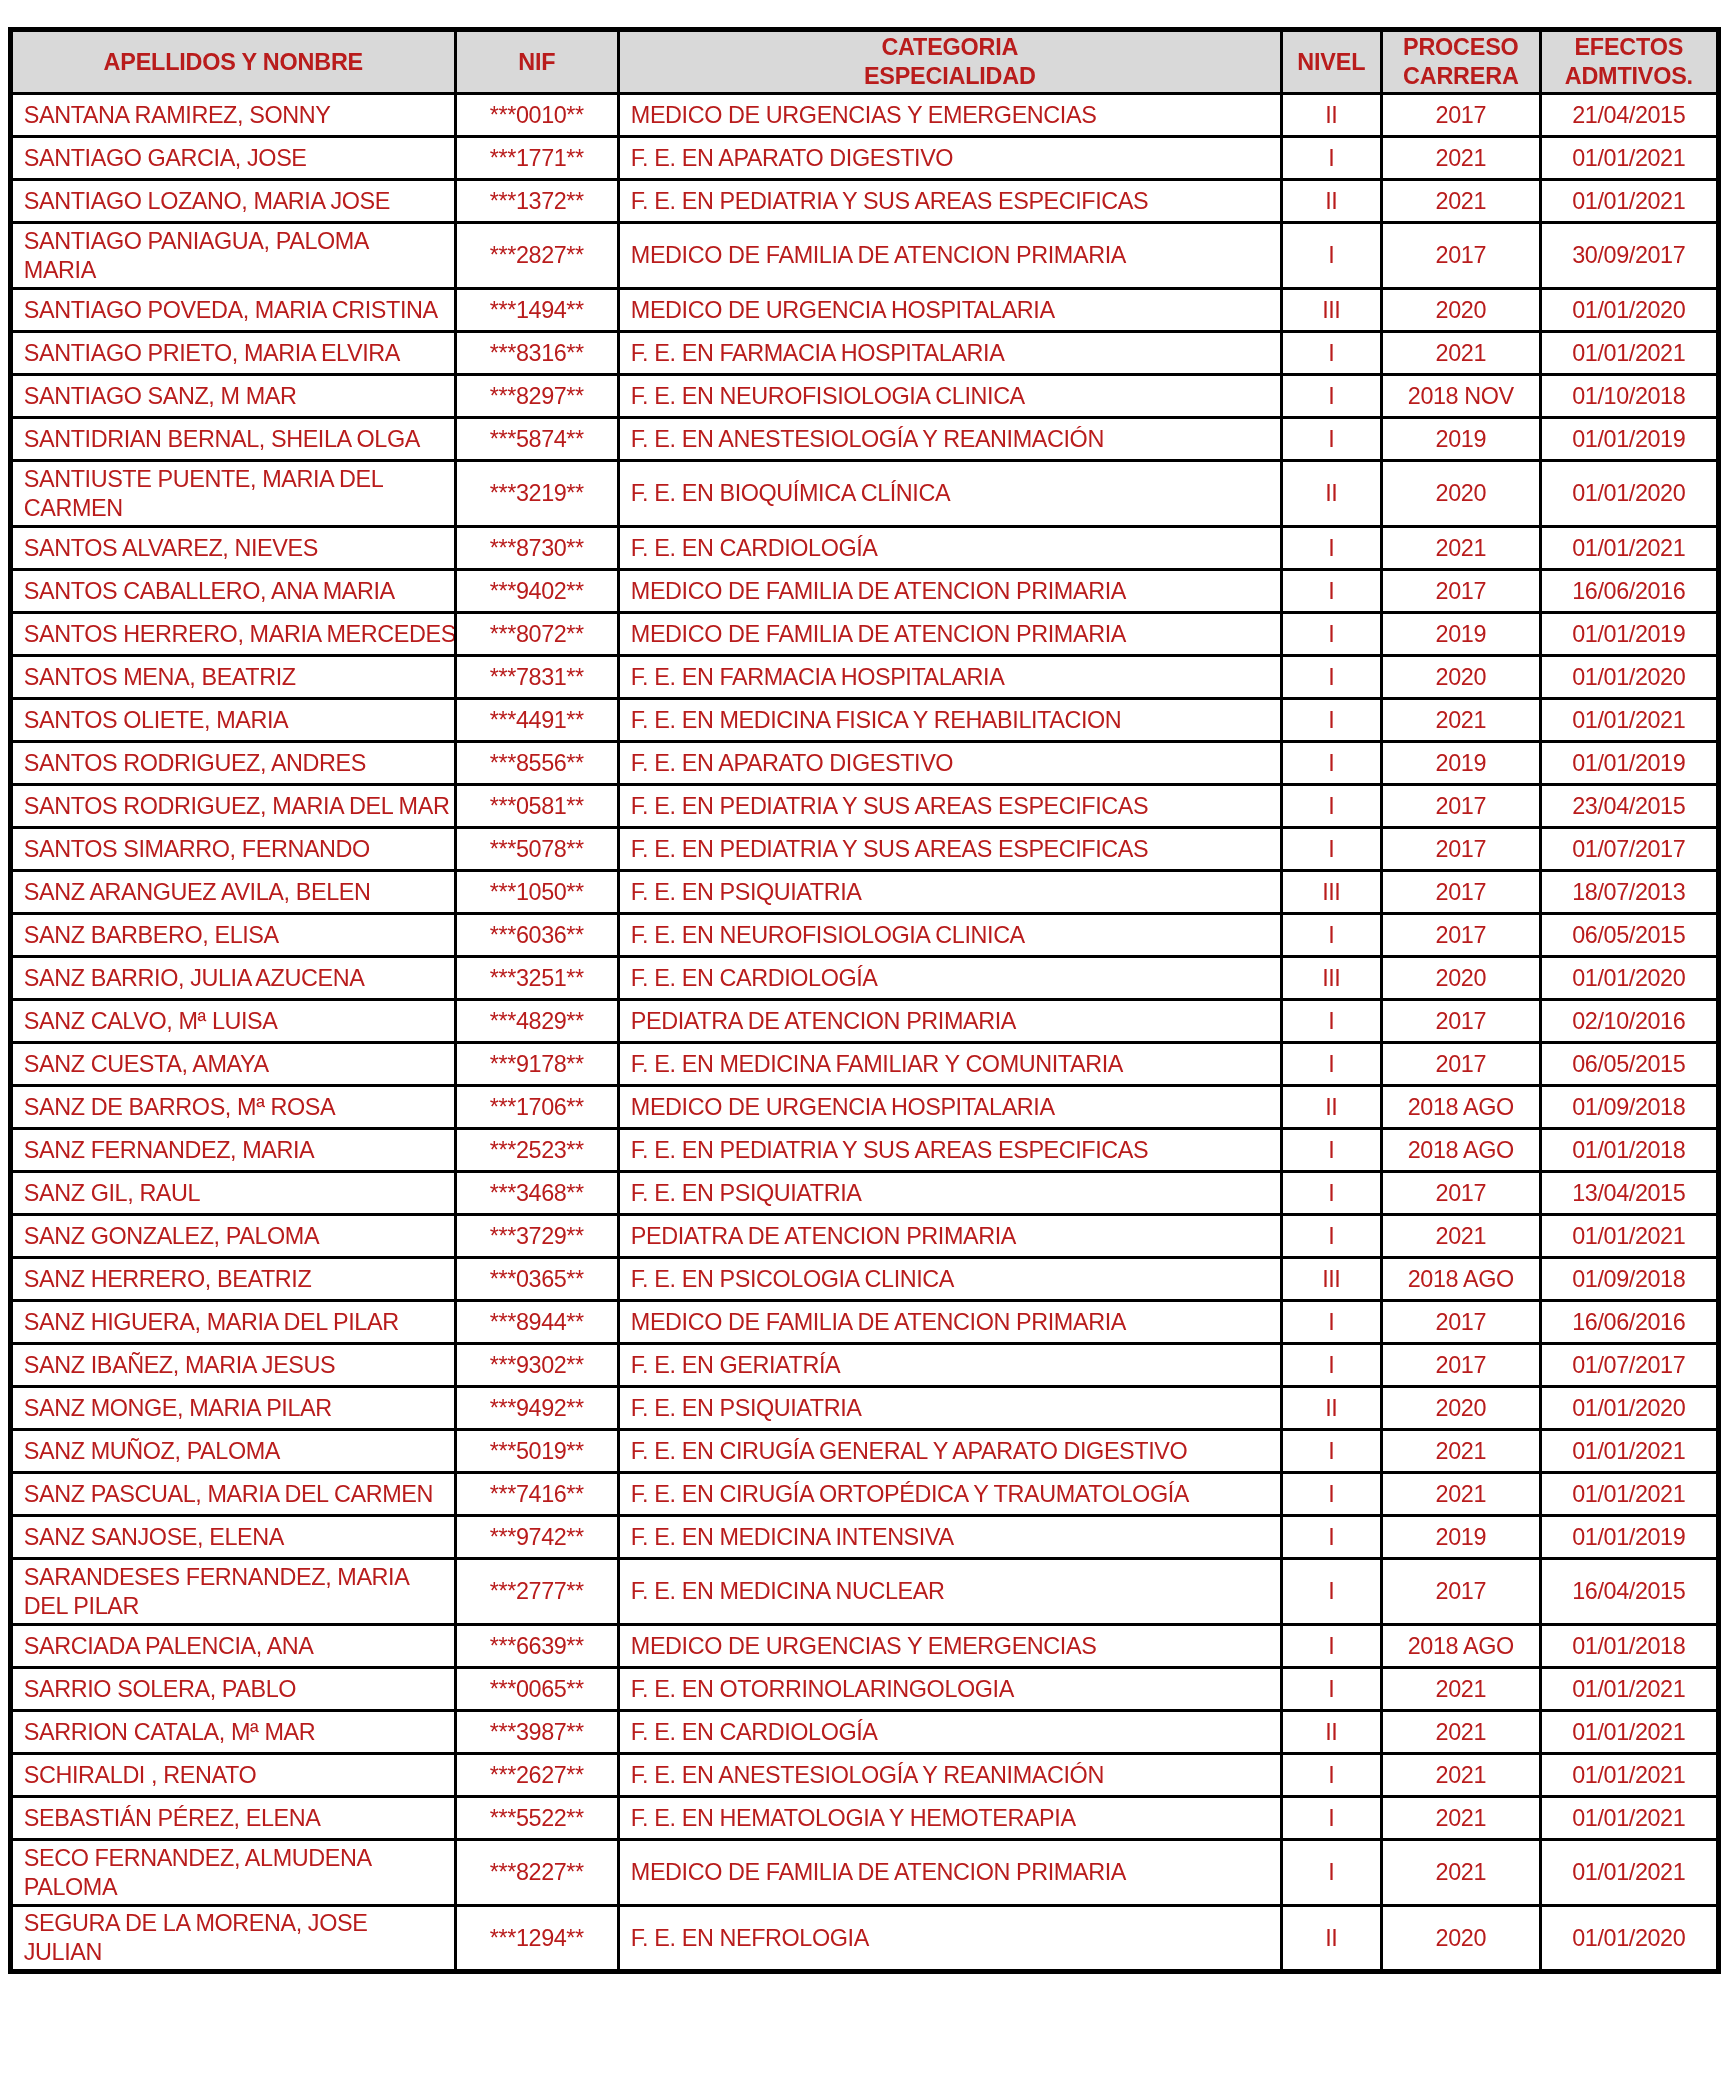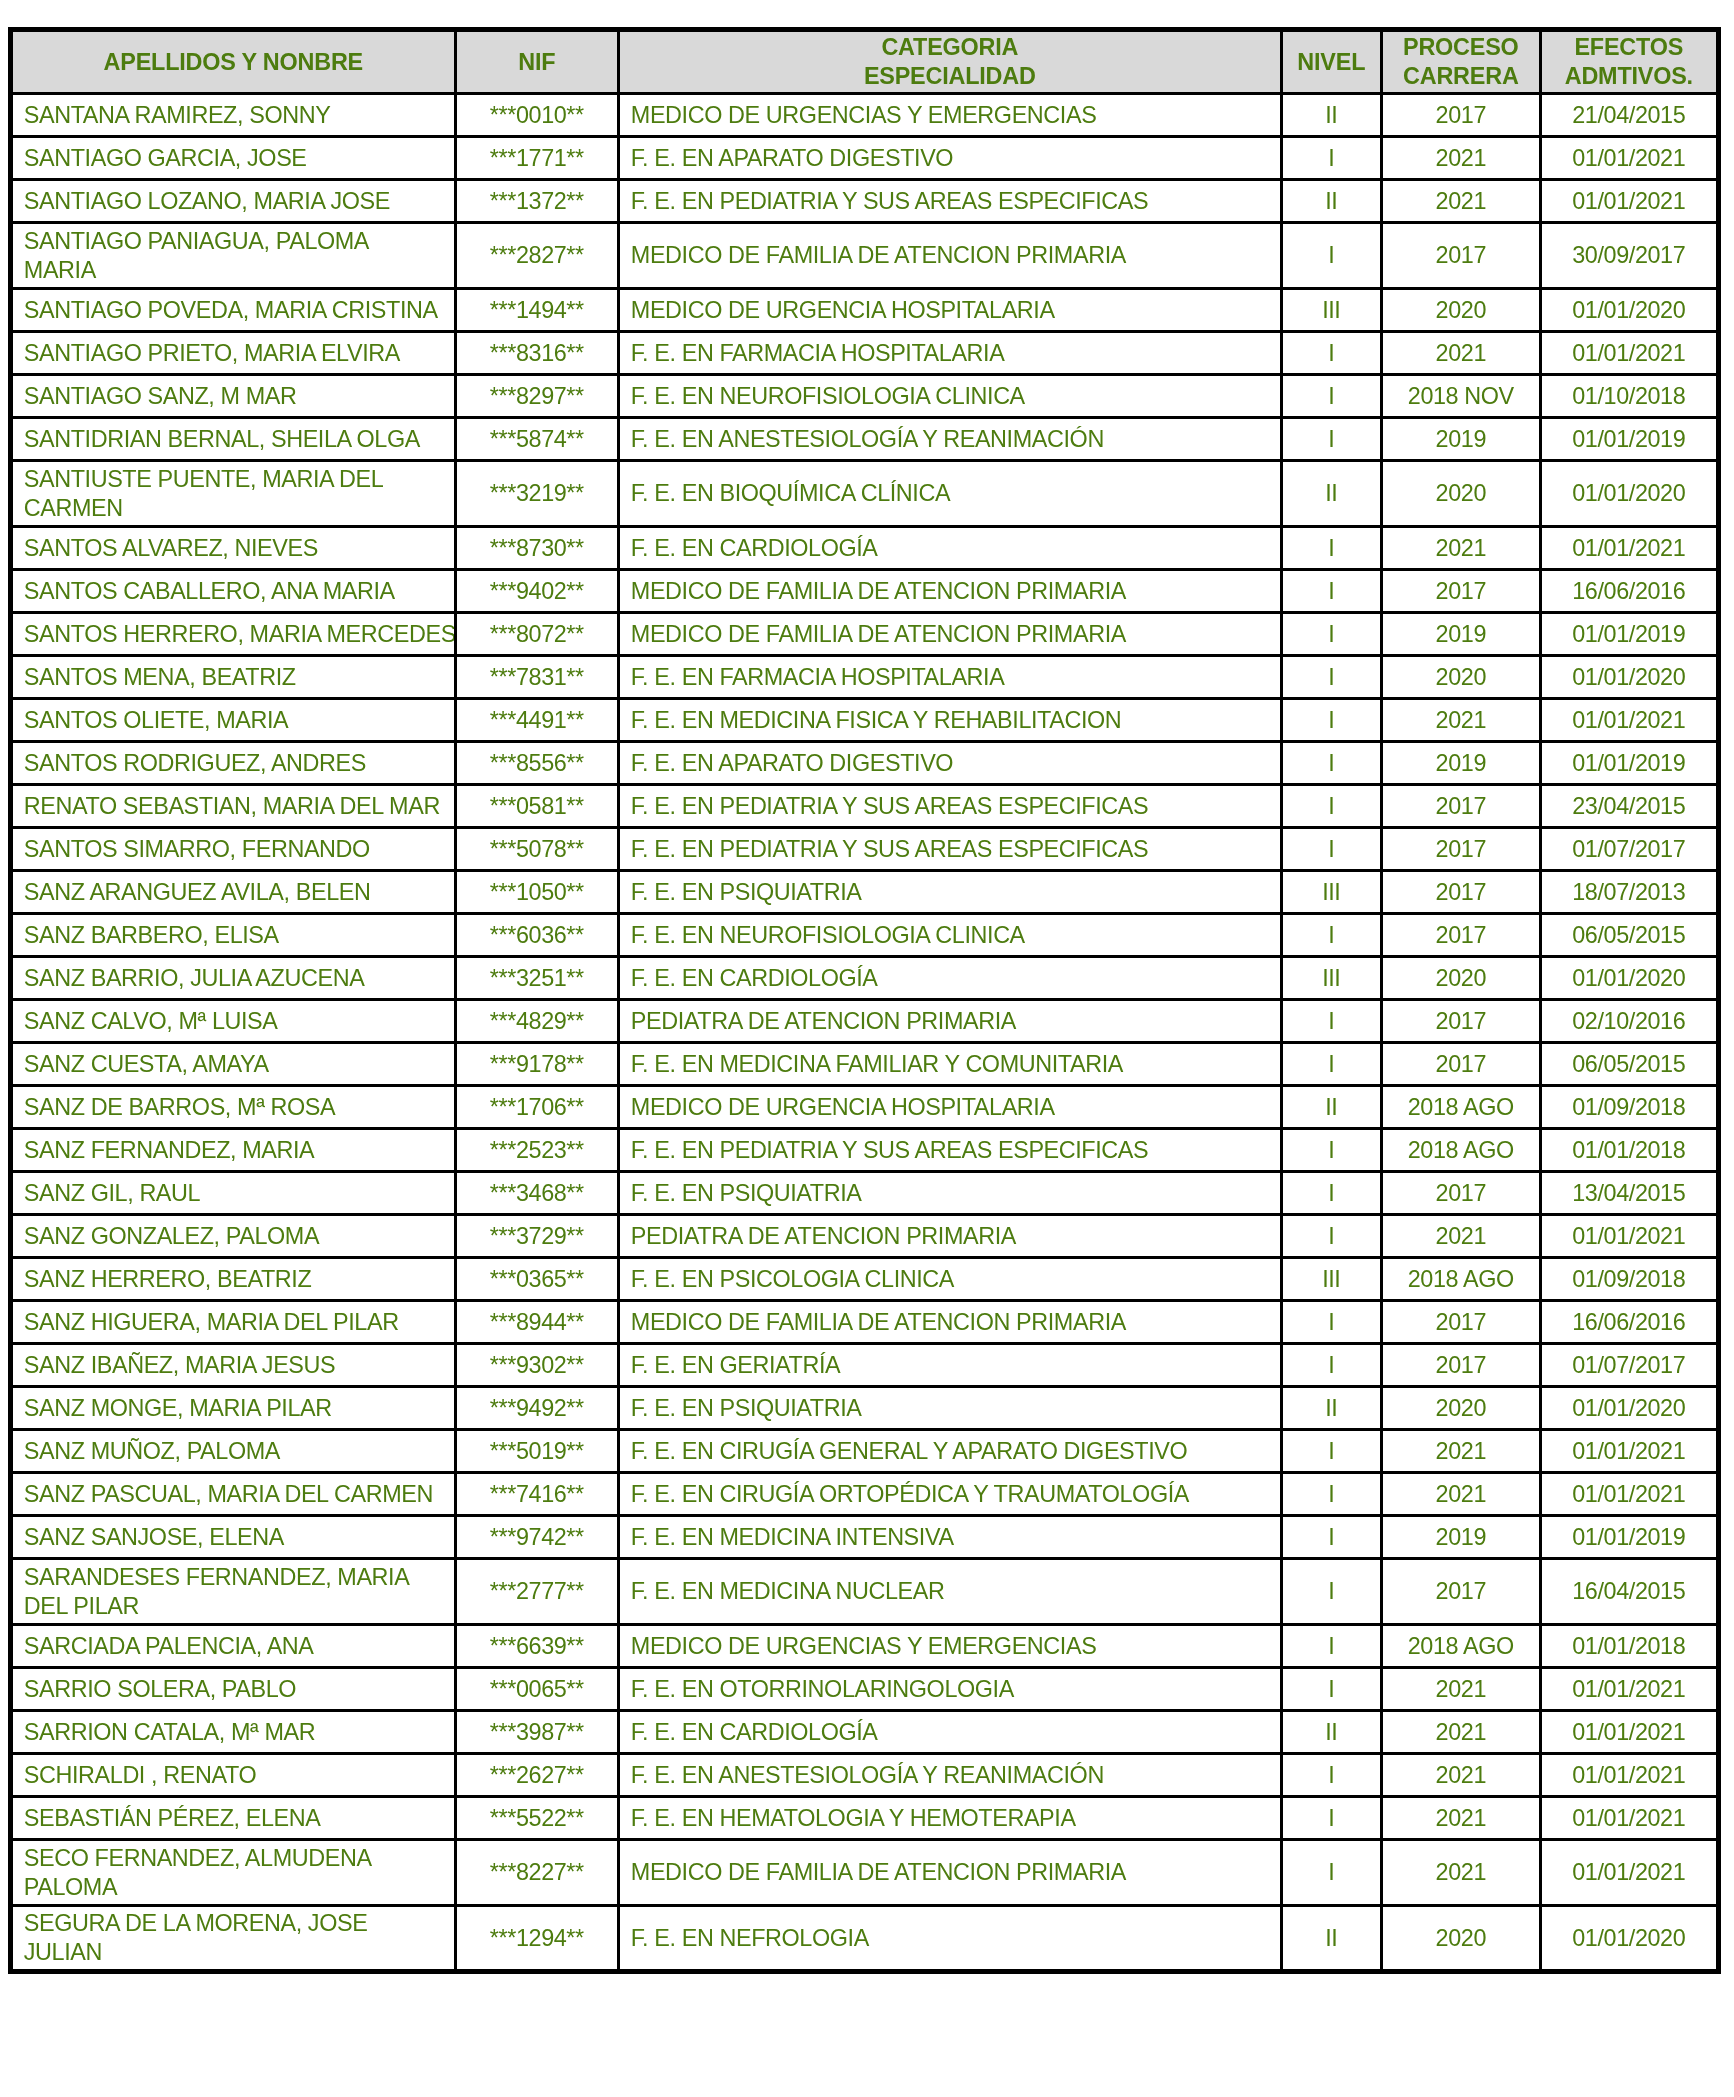--- a/index.html
+++ b/index.html
@@ -2,21 +2,21 @@
 <html style="font-size:12.5px"><head>
 <meta charset="utf-8">
 <style>
   html, body { margin: 0; padding: 0; background: #ffffff; }
   .page {
     position: relative;
     width: 1735px;
     height: 2016px;
     background: #ffffff;
     font-family: "Liberation Sans", sans-serif;
-    color: #4d7c0f;
+    color: #b91c1c;
     overflow: hidden;
   }
   table.career-table {
     position: absolute;
     left: 7.8px;
     top: 27px;
     width: 1708px;
     border-collapse: collapse;
     table-layout: fixed;
     border: 5.5px solid #000;
@@ -199,21 +199,21 @@
         </tr>
         <tr class="single">
           <td class="cell-apellidos">SANTOS RODRIGUEZ, ANDRES</td>
           <td class="cell-nif">***8556**</td>
           <td class="cell-categoria">F. E. EN APARATO DIGESTIVO</td>
           <td class="cell-nivel">I</td>
           <td class="cell-proceso">2019</td>
           <td class="cell-efectos">01/01/2019</td>
         </tr>
         <tr class="single">
-          <td class="cell-apellidos">RENATO SEBASTIAN, MARIA DEL MAR</td>
+          <td class="cell-apellidos">SANTOS RODRIGUEZ, MARIA DEL MAR</td>
           <td class="cell-nif">***0581**</td>
           <td class="cell-categoria">F. E. EN PEDIATRIA Y SUS AREAS ESPECIFICAS</td>
           <td class="cell-nivel">I</td>
           <td class="cell-proceso">2017</td>
           <td class="cell-efectos">23/04/2015</td>
         </tr>
         <tr class="single">
           <td class="cell-apellidos">SANTOS SIMARRO, FERNANDO</td>
           <td class="cell-nif">***5078**</td>
           <td class="cell-categoria">F. E. EN PEDIATRIA Y SUS AREAS ESPECIFICAS</td>

